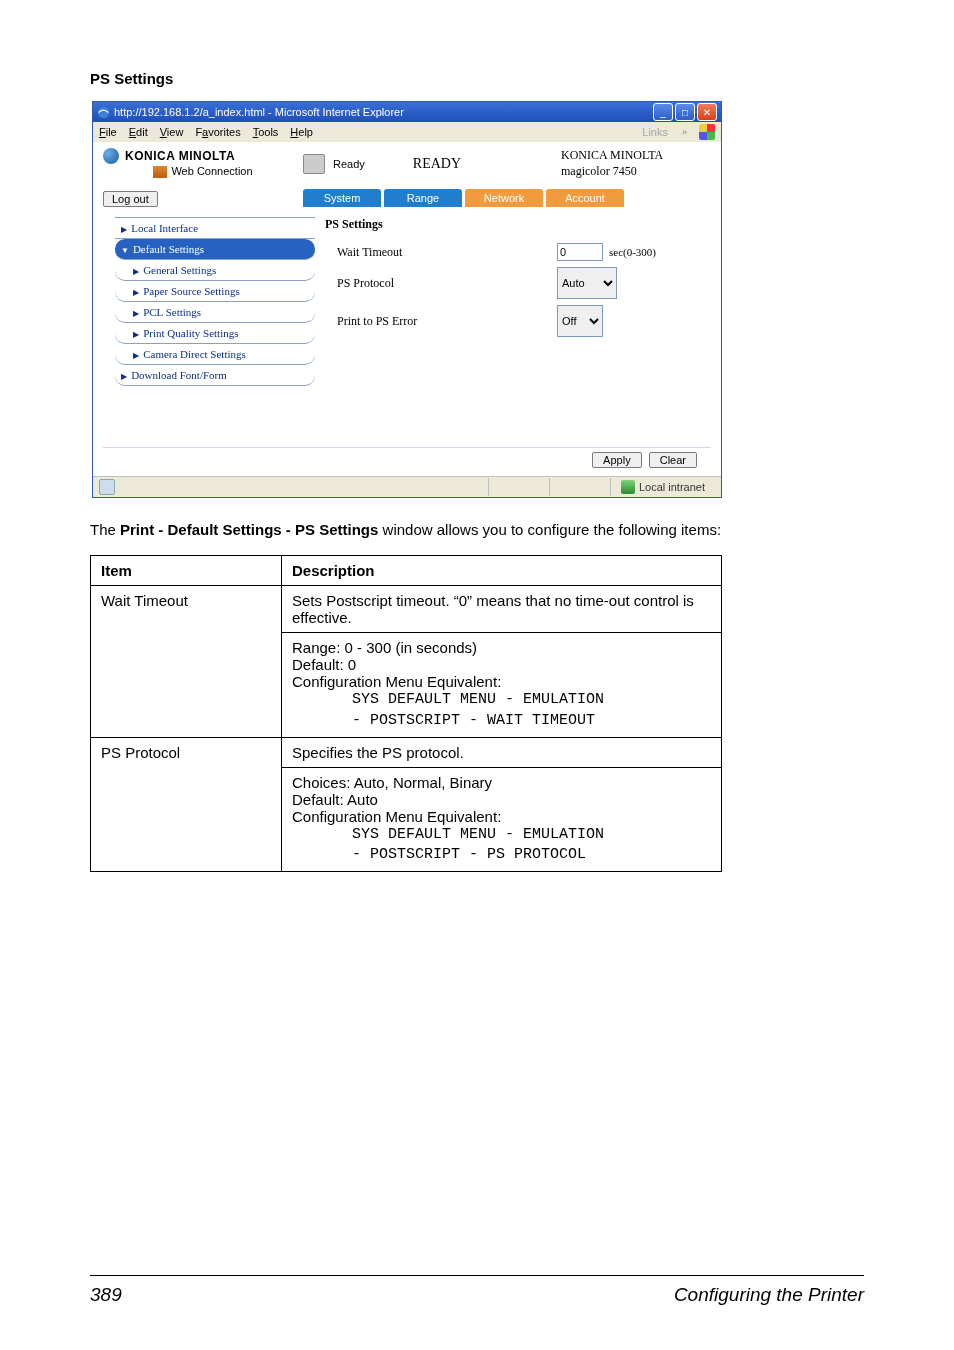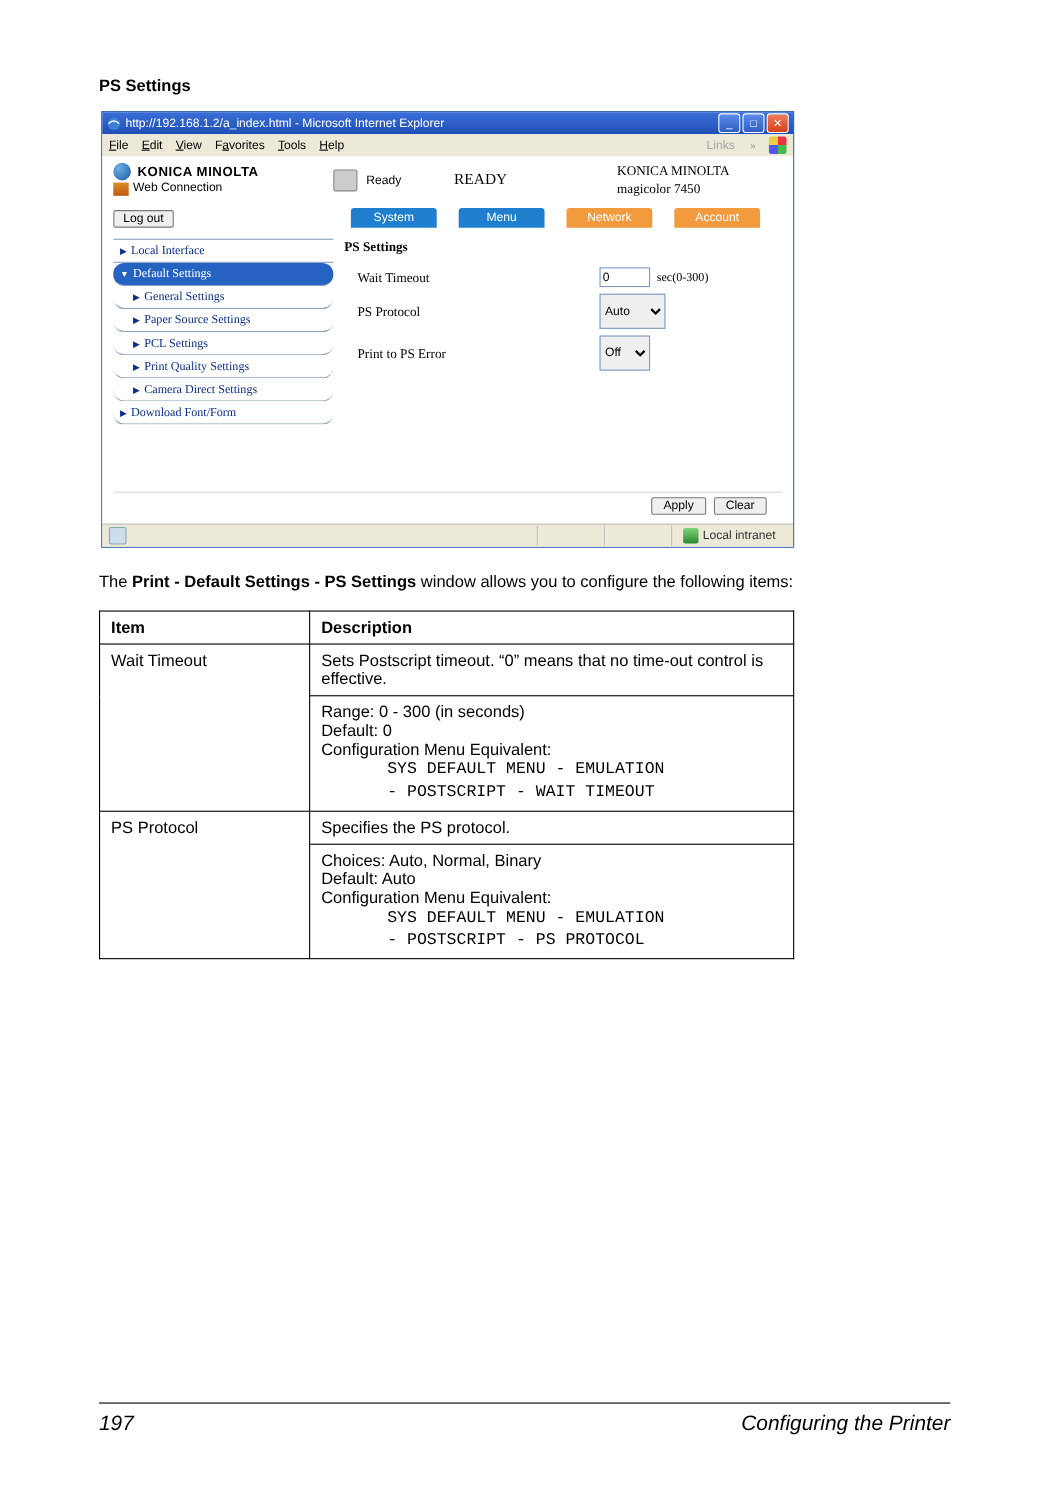--- a/index.html
+++ b/index.html
@@ -100,21 +100,21 @@
     width: 200px;
     line-height: 1.3;
   }
   .km-row1 { display:flex; align-items:center; gap:6px; font-size:12px; letter-spacing:0.5px;}
   .km-mark {
     width:16px; height:16px; border-radius:50%;
     background: radial-gradient(circle at 30% 30%, #6bb0e8, #1a5aa0);
     display:inline-block;
   }
   .km-name { font-weight:bold; font-family:"Trebuchet MS",sans-serif; }
-  .km-row2 { font-size:11px; color:#000; display:flex; align-items:center; gap:4px;}
+  .km-row2 { font-size:11px; color:#000; display:flex; align-items:center; gap:4px;justify-content:center;}
   .ps-glyph {
     width:14px; height:12px; display:inline-block;
     background: linear-gradient(#d88b2b, #c05a12);
     position:relative;
   }
 
   .status-group {
     flex: 1;
     display:flex;
     align-items:center;
@@ -150,22 +150,22 @@
   .logout-side { width: 200px; padding-top:4px;}
   .logout-btn {
     border: 1px solid #7a7a7a;
     background: #efefef;
     font-size: 11px;
     padding: 1px 8px;
     border-radius: 2px;
   }
   .tabs {
     display:flex;
-    gap: 20px;
-    margin-left: 16px;
+    gap: 3px;
+    margin-left: 0;
     margin-top: 2px;
     justify-content: center;
   }
   .tab {
     min-width: 58px;
     text-align:center;
     font-size:11px;
     color:#fff;
     padding: 3px 10px;
     border-radius: 3px 3px 0 0;
@@ -177,20 +177,21 @@
 
   .main-area {
     display:flex;
     padding: 6px 10px 10px 10px;
     min-height: 220px;
   }
 
   .sidebar {
     width: 200px;
     font-size: 11px;
+    margin-left: 12px;
   }
   .side-item {
     border-top: 1px solid #8aa0c0;
     border-bottom: 1px solid #8aa0c0;
     padding: 4px 6px;
     margin-bottom: 0;
     color: #0b2e8a;
     background: #fff;
   }
   .side-item + .side-item { border-top: none; border-radius: 10px; }
@@ -387,21 +388,21 @@
           <div>magicolor 7450</div>
         </div>
       </div>
 
       <div class="logout-row">
         <div class="logout-side">
           <button class="logout-btn">Log out</button>
         </div>
         <div class="tabs">
           <div class="tab active">System</div>
-          <div class="tab active">Menu</div>
+          <div class="tab active">Range</div>
           <div class="tab">Network</div>
           <div class="tab">Account</div>
         </div>
       </div>
 
       <div class="main-area">
         <div class="sidebar">
           <div class="side-item"><span class="tri">▶</span><span class="side-link">Local Interface</span></div>
           <div class="side-item header"><span class="triw">▼</span><span class="side-link">Default Settings</span></div>
           <div class="side-item side-sub"><span class="tri">▶</span><span class="side-link">General Settings</span></div>
@@ -486,17 +487,17 @@
         <div>Configuration Menu Equivalent:</div>
         <span class="mono indent">SYS DEFAULT MENU - EMULATION</span>
         <span class="mono indent">- POSTSCRIPT - PS PROTOCOL</span>
       </td>
     </tr>
   </tbody>
     </table>
 
   <div class="footer-line"></div>
   <div class="footer">
-    <span>197</span>
+    <span>389</span>
     <span>Configuring the Printer</span>
   </div>
 
 </div>
 
 </body></html>

